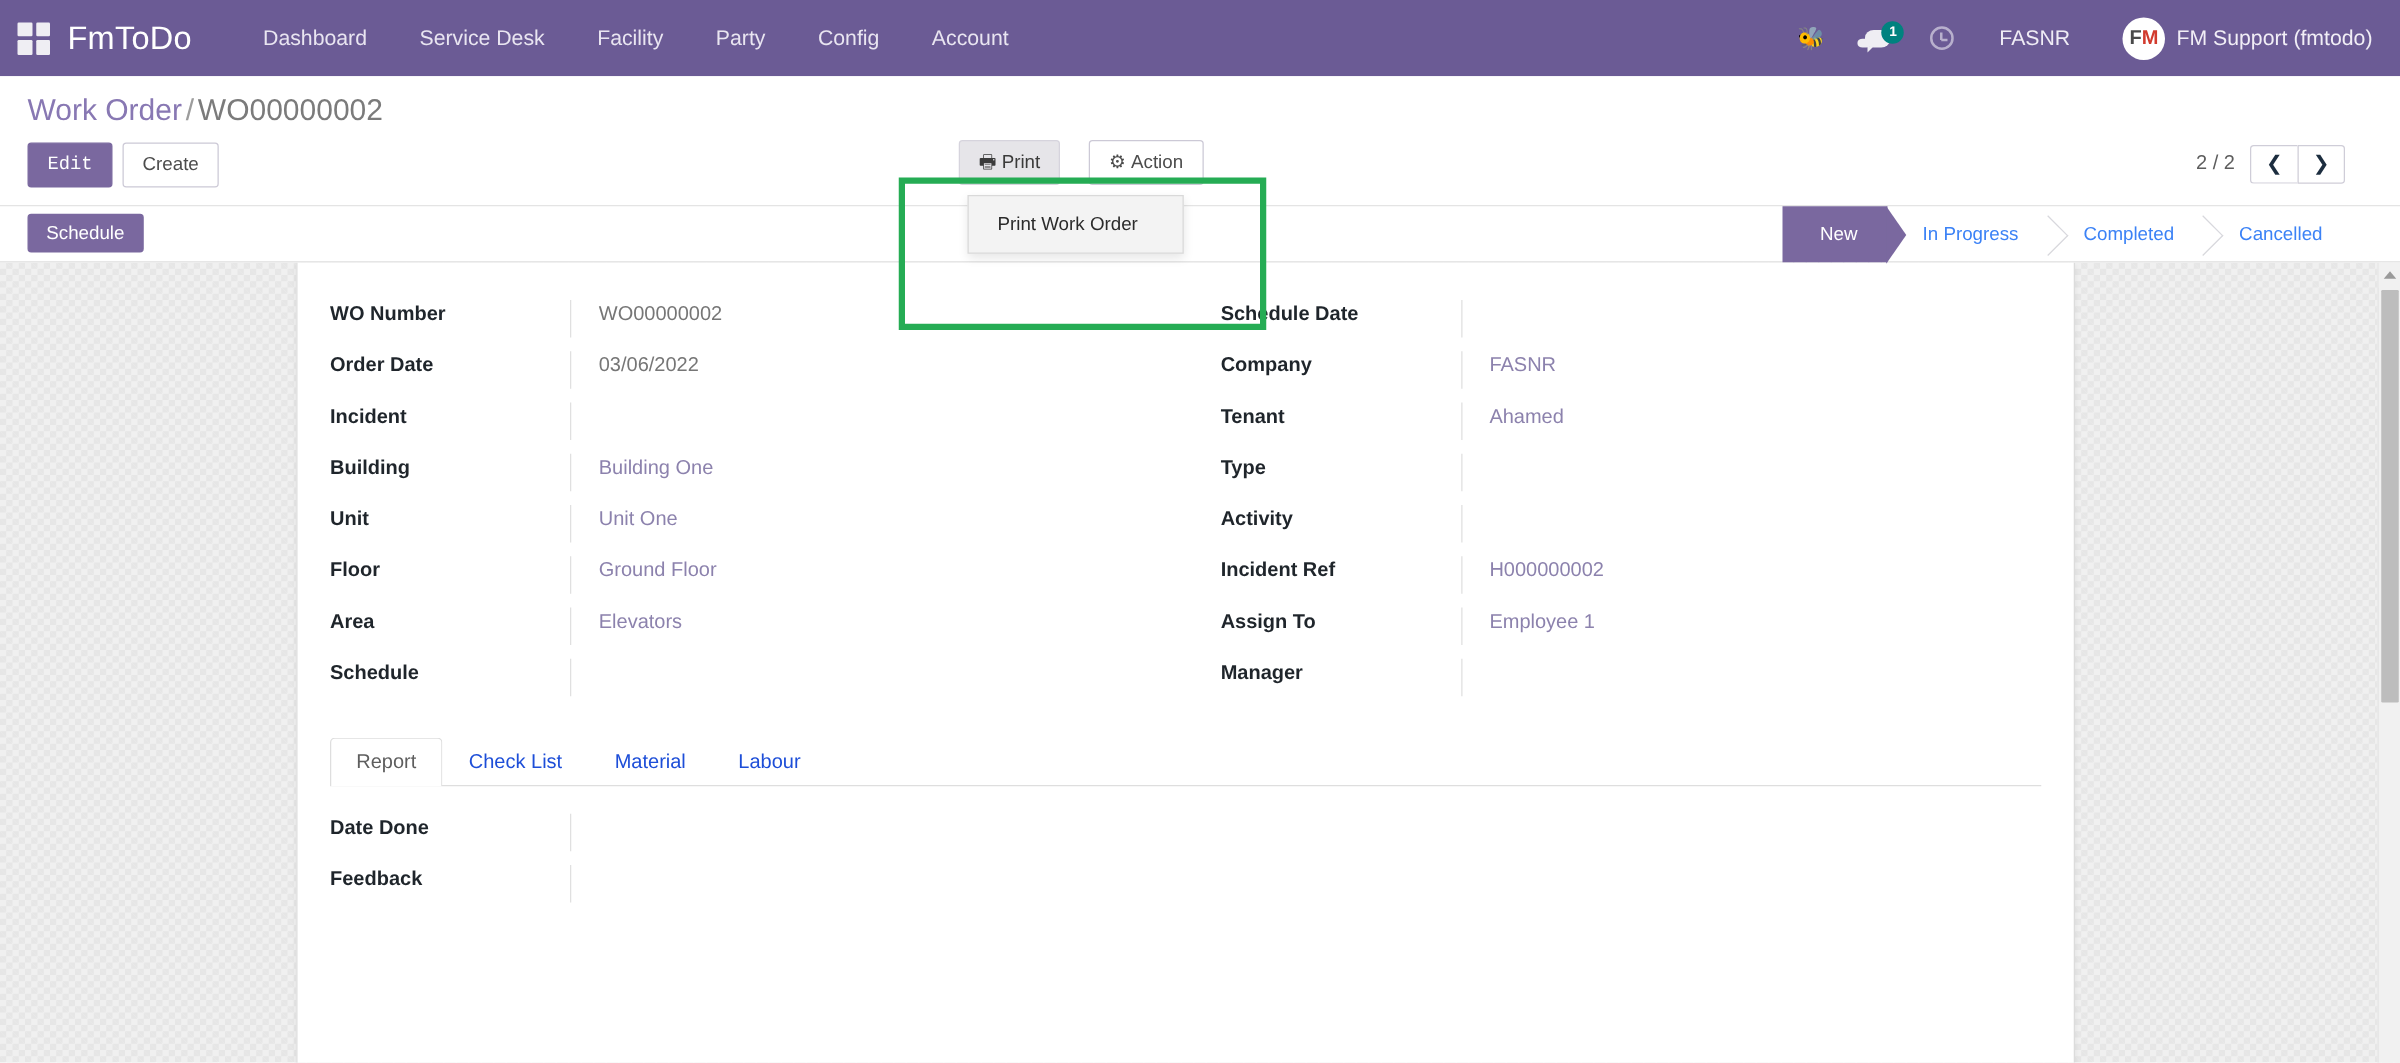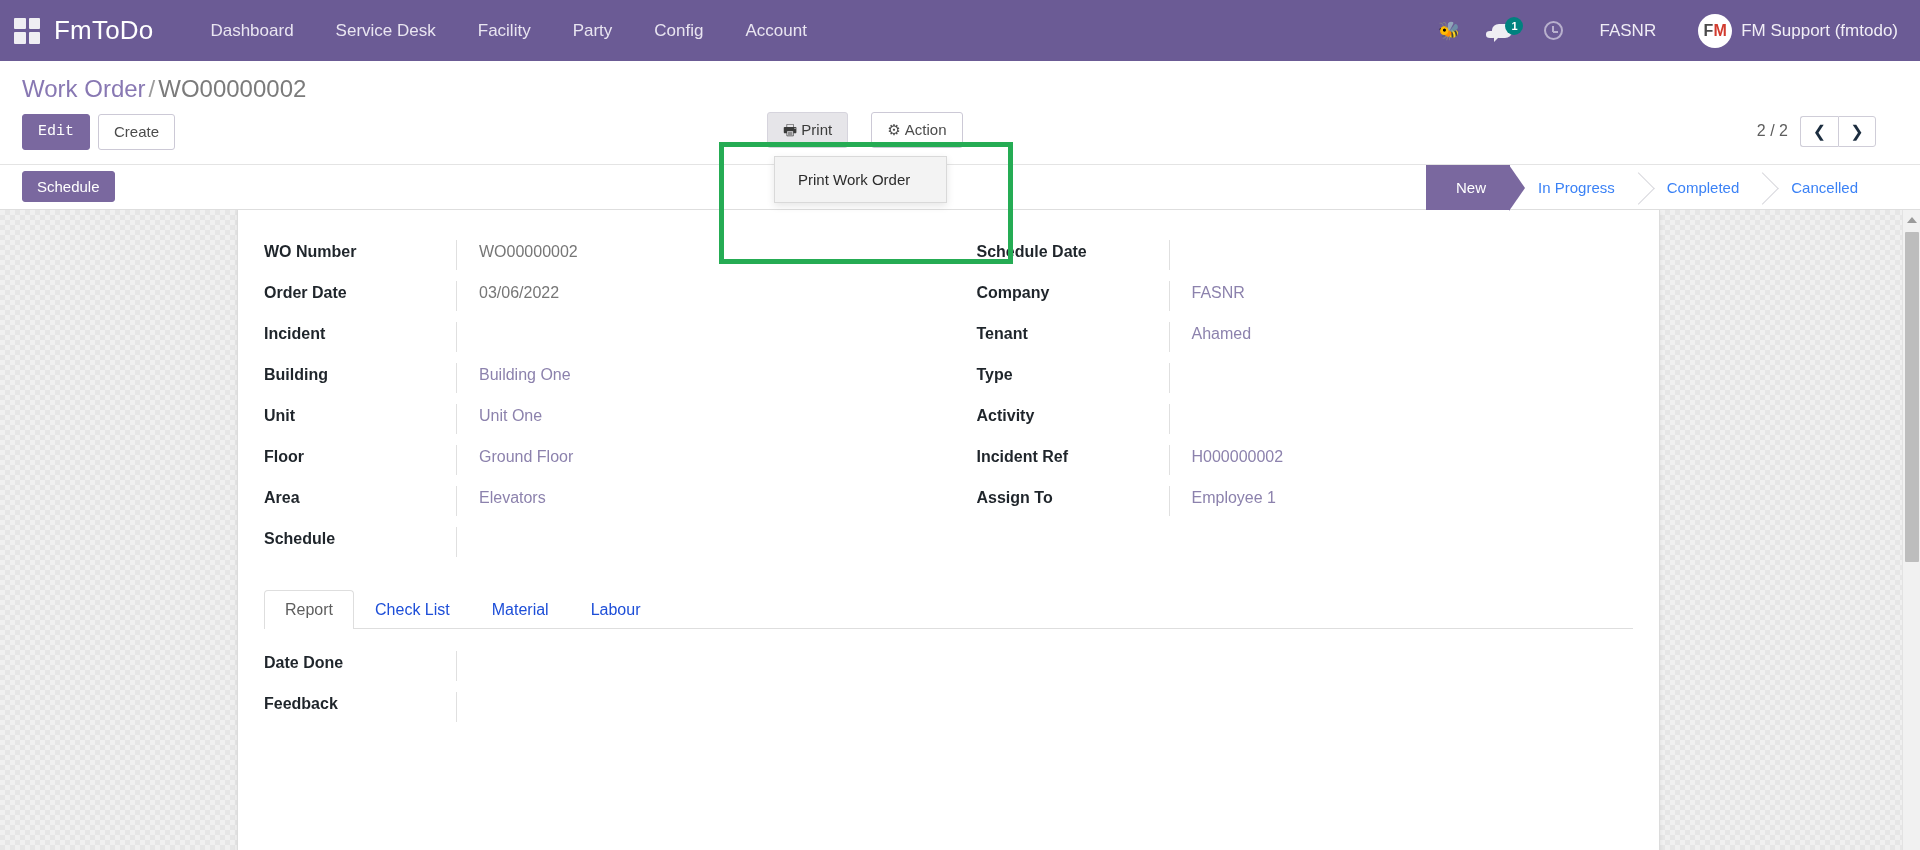--- a/index.html
+++ b/index.html
@@ -657,20 +657,26 @@
           <div class="field-row">
             <div class="field-label">Incident Ref</div>
             <div class="field-value"><span class="val-link">H000000002</span></div>
           </div>
 
           <div class="field-row">
             <div class="field-label">Assign To</div>
             <div class="field-value"><span class="val-link">Employee 1</span></div>
           </div>
 
+          <div class="field-row">
+            <div class="field-label">Manager</div>
+            <div class="field-value">
+                <span class="val-link val-empty"></span>
+              </div>
+          </div>
 
         </div>
       </div>
 
       <div class="tabs-wrap">
         <div class="tab active">Report</div>
         <div class="tab">Check List</div>
         <div class="tab">Material</div>
         <div class="tab">Labour</div>
       </div>

